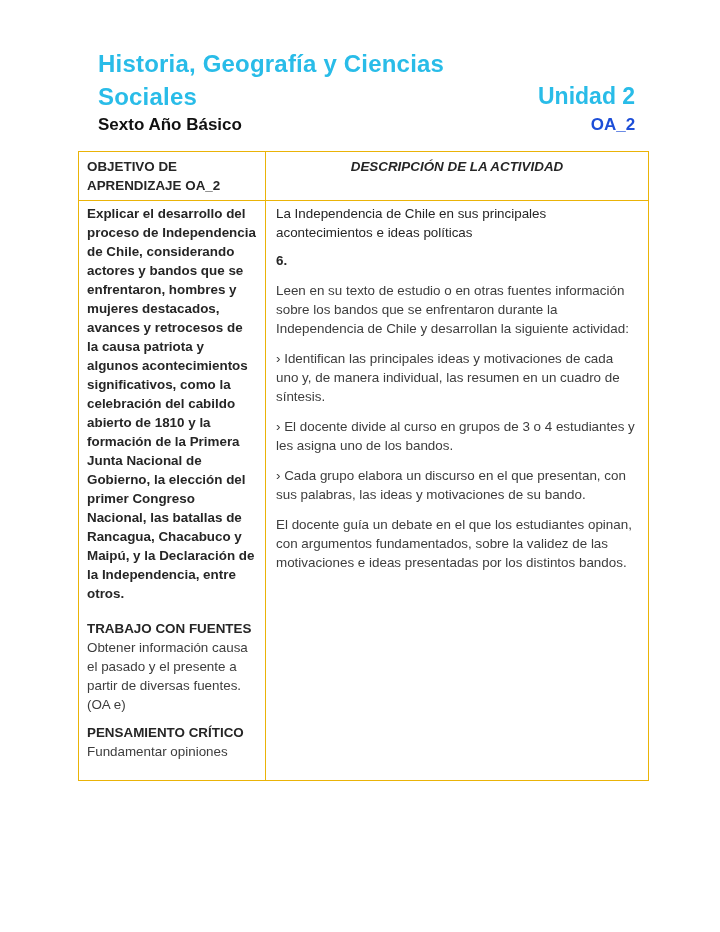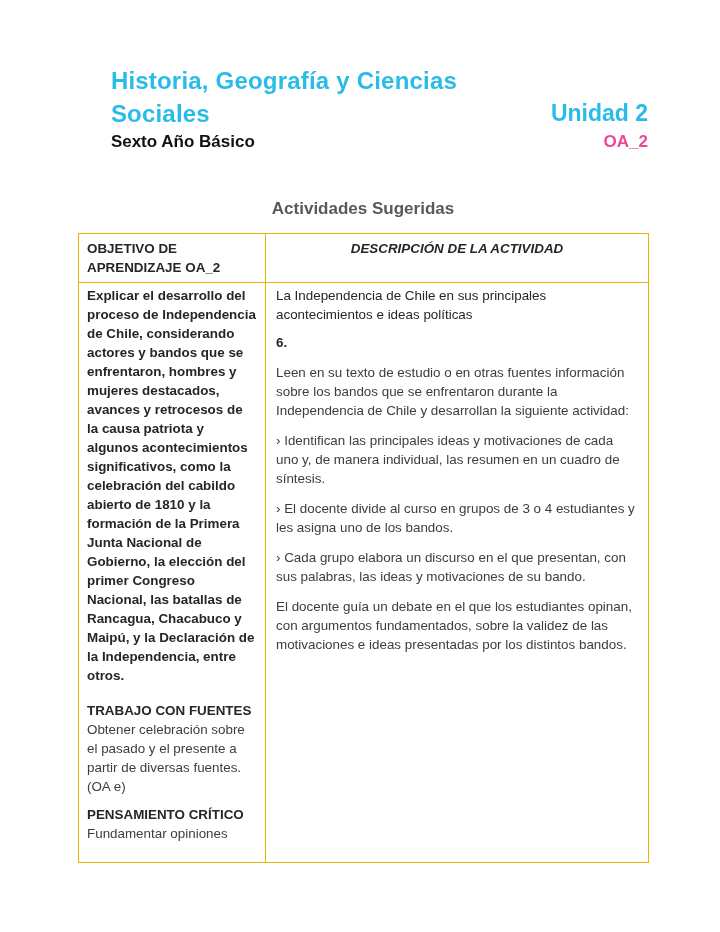--- a/index.html
+++ b/index.html
@@ -13,23 +13,23 @@
     overflow: hidden;
     font-family: "Liberation Sans", sans-serif;
     color: #2e2e2e;
     position: relative;
   }
   .page { width: 720px; height: 932px; }
 
   
   .header {
     display: flex;
-    justify-content: flex-end;
+    justify-content: flex-start;
     align-items: flex-end;
-    margin: 64px 72px 0 98px;
+    margin: 47px 72px 0 98px;
   }
   .doc-title {
     font-size: 24px;
     line-height: 33px;
     font-weight: bold;
     max-width: 440px;
     letter-spacing: 0.2px;
   }
   .doc-subtitle {
     font-size: 17px;
@@ -140,45 +140,44 @@
 
 <div class="page">
 
   <header class="header">
     <div class="header-left">
       <div class="doc-title accent" style="color: rgb(41, 188, 232);">Historia, Geografía y Ciencias Sociales</div>
       <div class="doc-subtitle">Sexto Año Básico</div>
     </div>
     <div class="header-right">
       <div class="unit-label accent" style="color: rgb(41, 188, 232);">Unidad 2</div>
-      <div class="oa-label accent" style="color: #ec4899;">OA_2</div>
+      <div class="oa-label accent" style="color: #1d4ed8;">OA_2</div>
     </div>
   </header>
 
   <main class="content">
-    <h2 class="page-title">Actividades Sugeridas</h2>
 
     <table class="activities-table">
       <colgroup>
         <col class="col-objective">
         <col class="col-description">
       </colgroup>
       <thead>
         <tr>
           <th class="th-objective">OBJETIVO DE APRENDIZAJE OA_2</th>
           <th class="th-description">DESCRIPCIÓN DE LA ACTIVIDAD</th>
         </tr>
       </thead>
       <tbody>
         <tr>
           <td class="objective-cell">
             <p class="objective-main">Explicar el desarrollo del proceso de Independencia de Chile, considerando actores y bandos que se enfrentaron, hombres y mujeres destacados, avances y retrocesos de la causa patriota y algunos acontecimientos significativos, como la celebración del cabildo abierto de 1810 y la formación de la Primera Junta Nacional de Gobierno, la elección del primer Congreso Nacional, las batallas de Rancagua, Chacabuco y Maipú, y la Declaración de la Independencia, entre otros.</p>
             <div class="skill-section first">
               <p class="skill-heading">TRABAJO CON FUENTES</p>
-              <p class="skill-body">Obtener celebración sobre el pasado y el presente a partir de diversas fuentes. (OA e)</p>
+              <p class="skill-body">Obtener información causa el pasado y el presente a partir de diversas fuentes. (OA e)</p>
             </div>
             <div class="skill-section second">
               <p class="skill-heading">PENSAMIENTO CRÍTICO</p>
               <p class="skill-body">Fundamentar opiniones</p>
             </div>
           </td>
           <td class="activity-cell">
             <p class="activity-title">La Independencia de Chile en sus principales acontecimientos e ideas políticas</p>
             <p class="activity-number">6.</p>
             <p class="activity-para">Leen en su texto de estudio o en otras fuentes información sobre los bandos que se enfrentaron durante la Independencia de Chile y desarrollan la siguiente actividad:</p>

